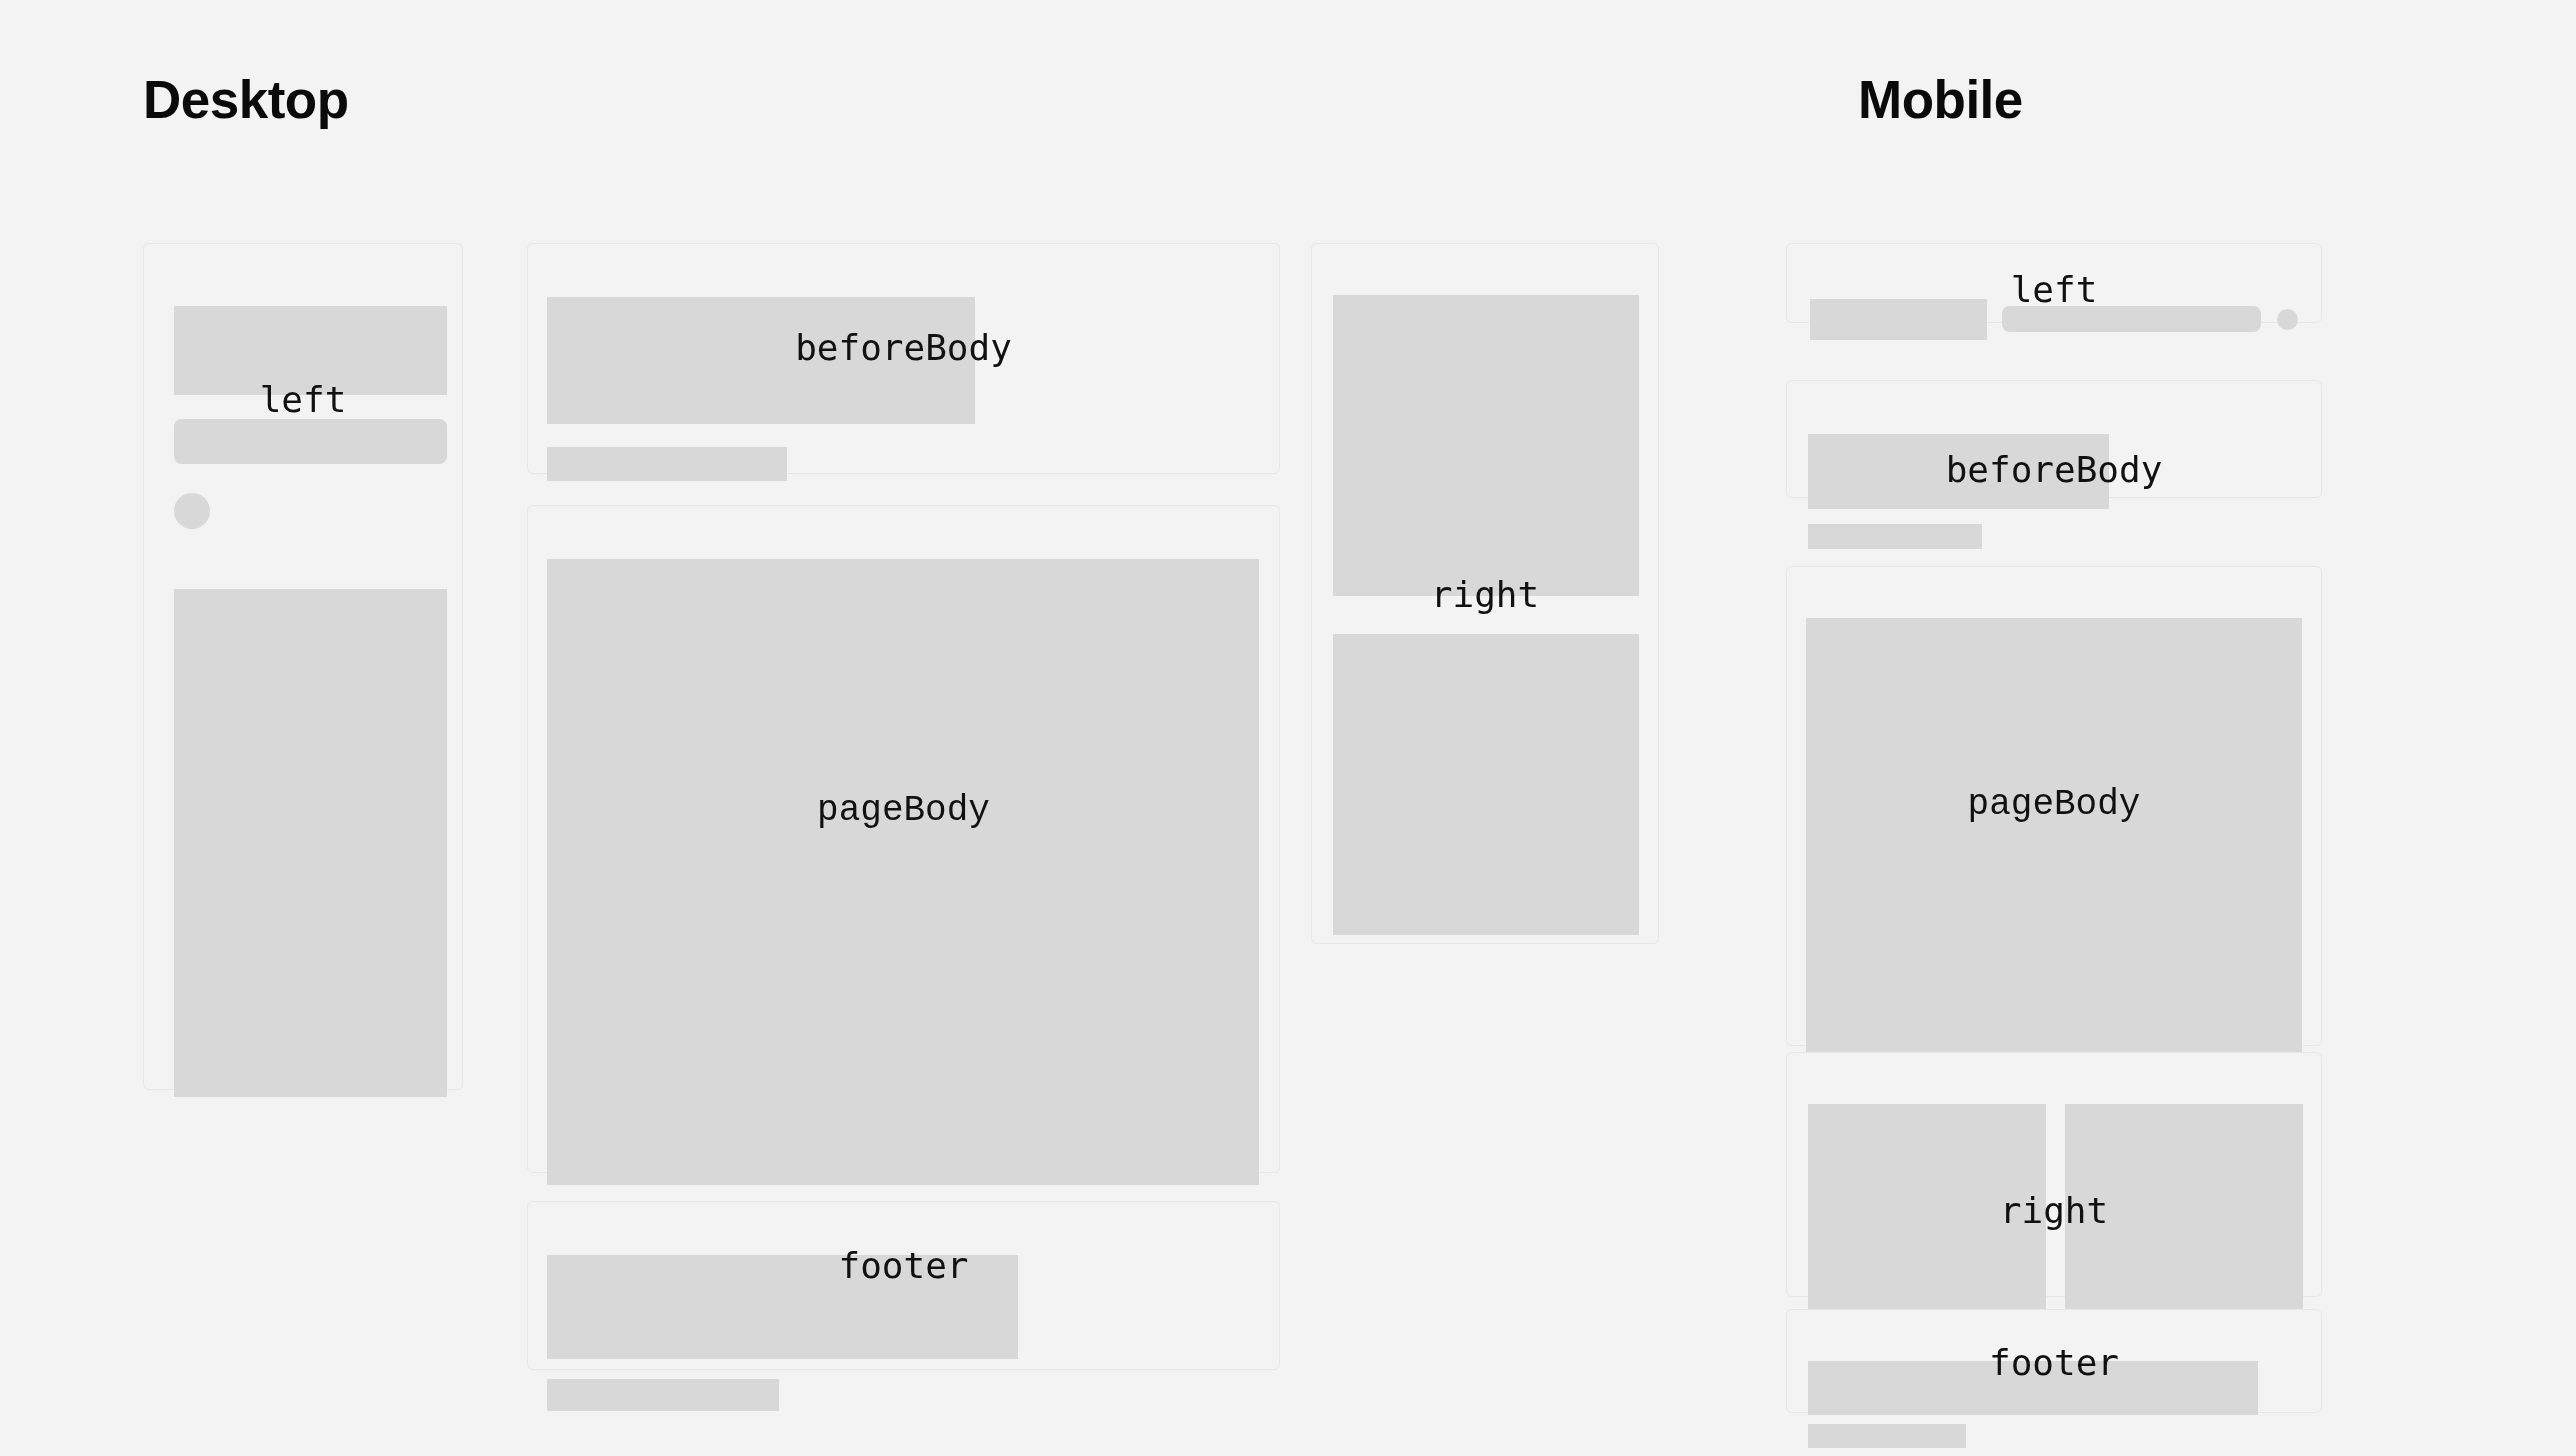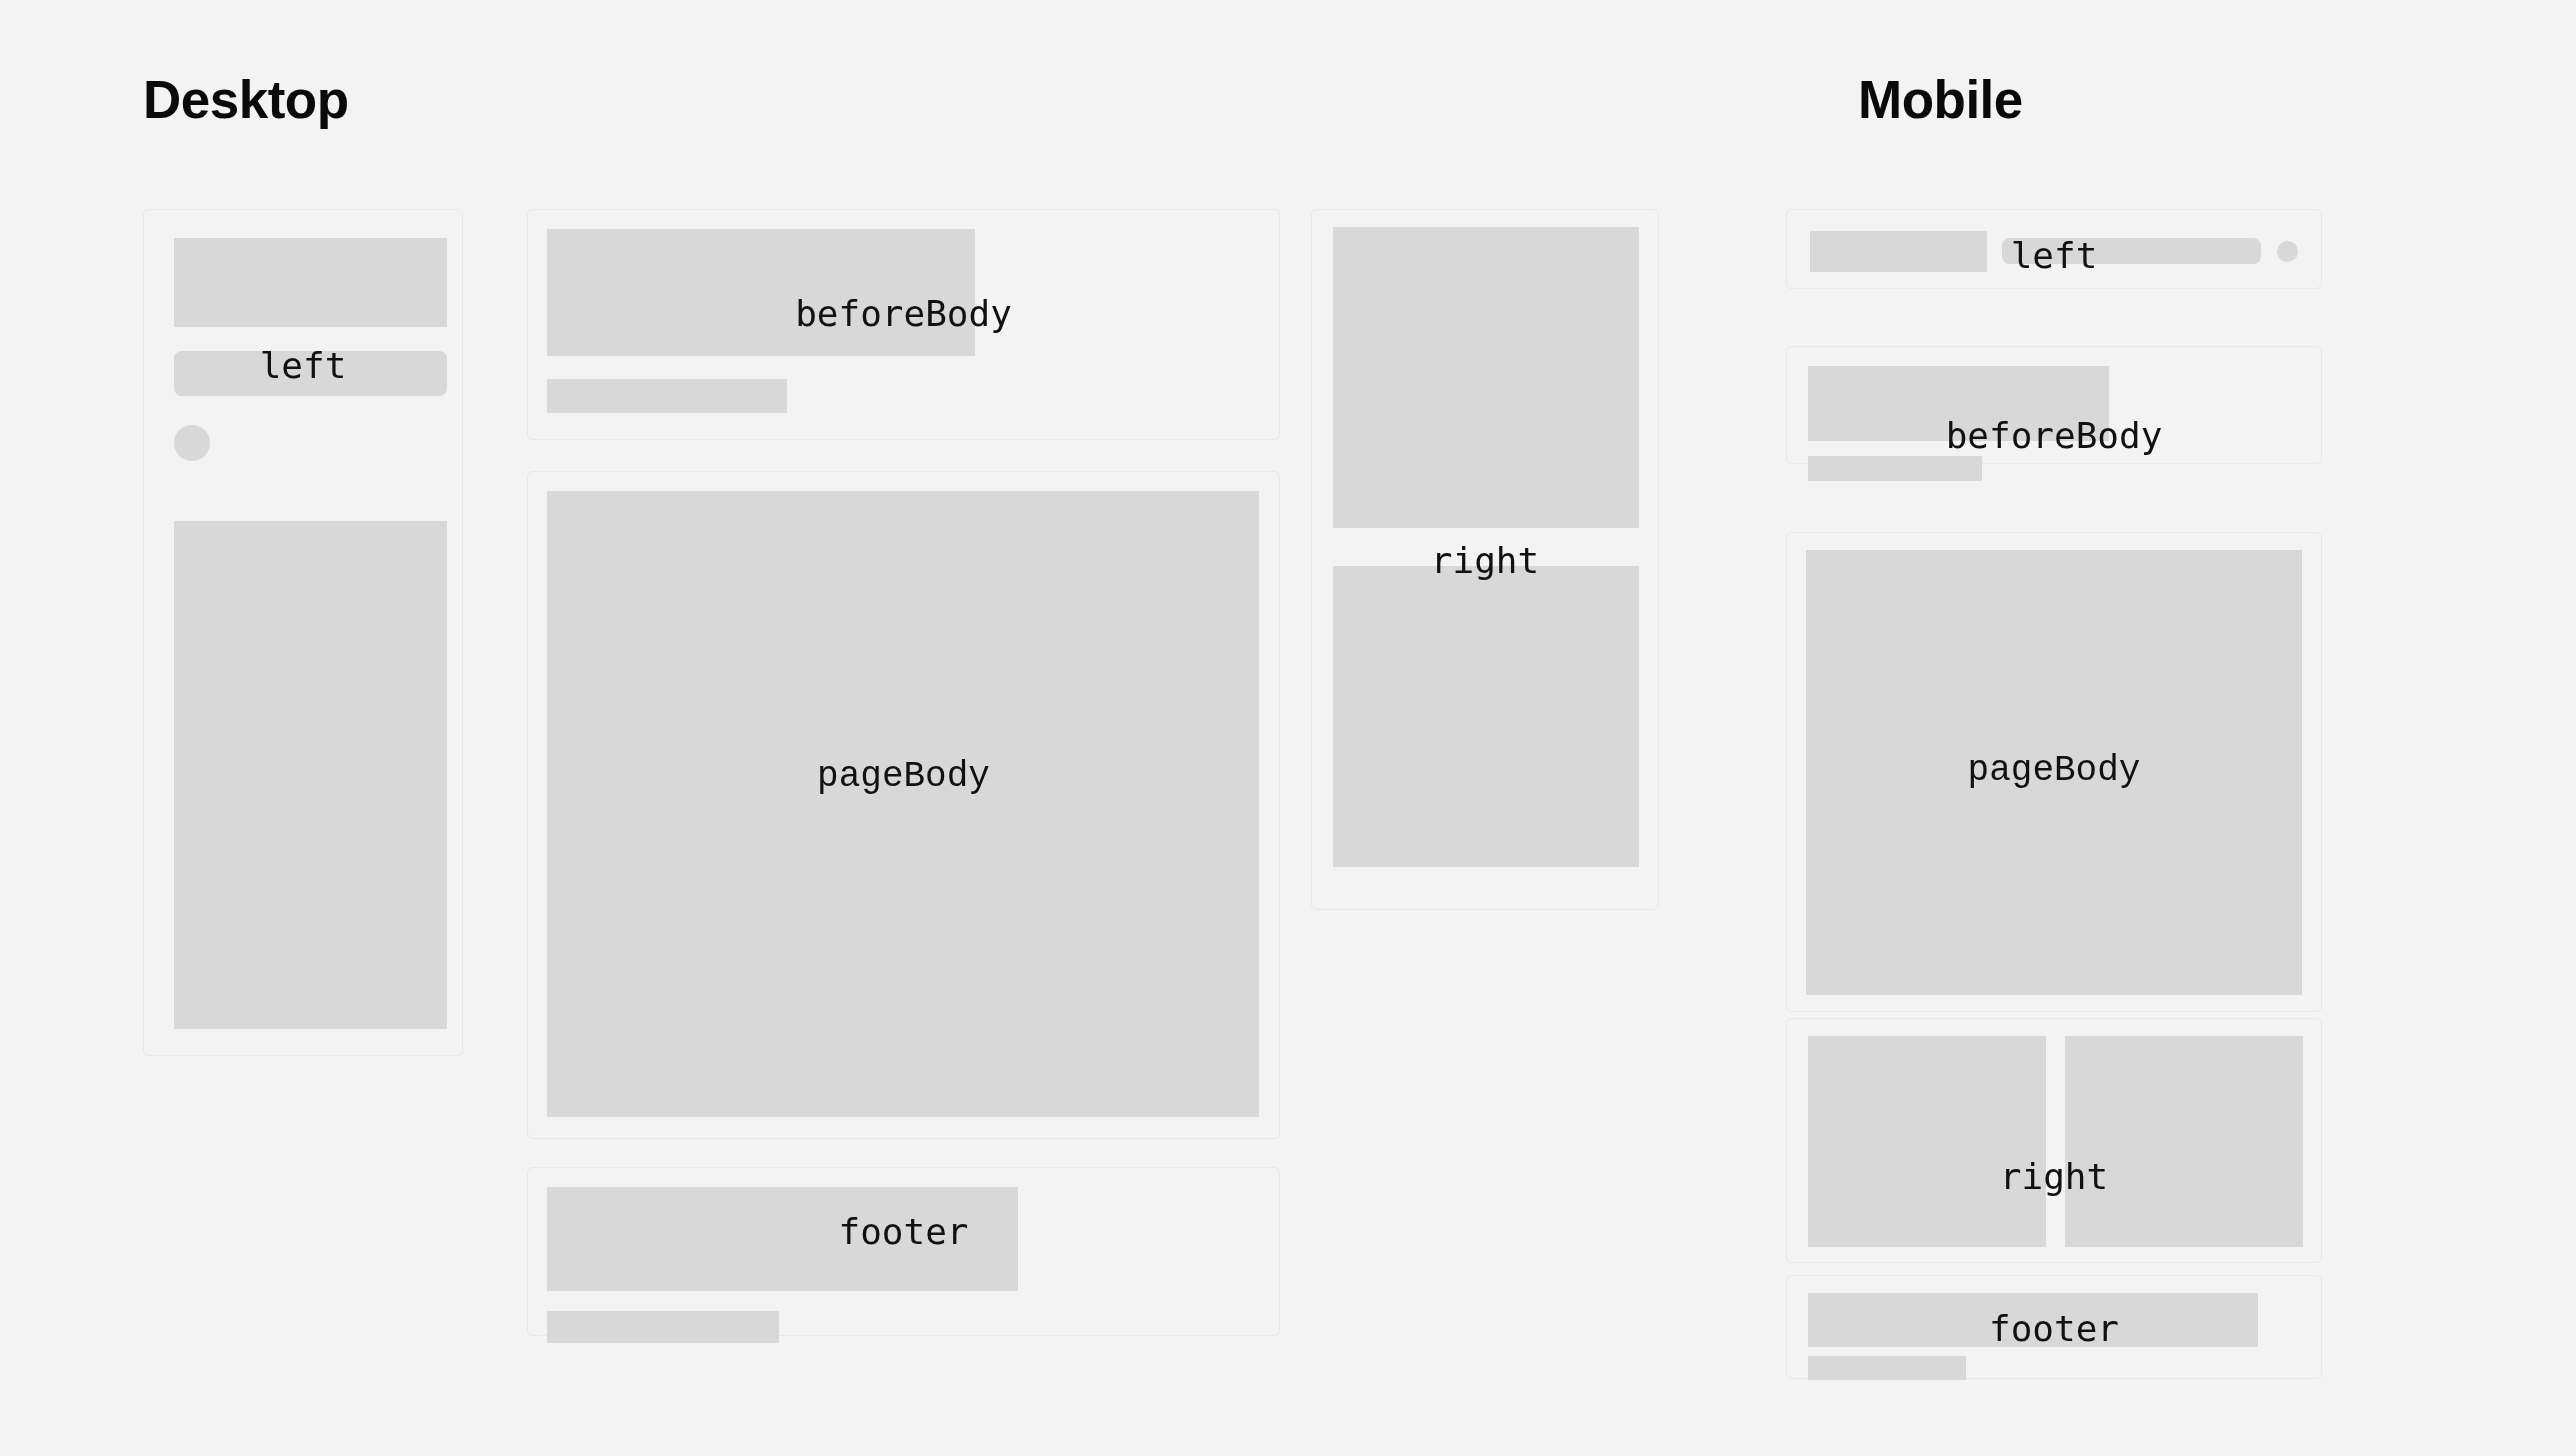--- a/index.html
+++ b/index.html
@@ -1,16 +1,16 @@
 <!DOCTYPE html>
 <html style="font-size:15px"><head>
 <meta charset="utf-8">
 <title>Responsive Layout Slots Wireframe</title>
 <style>
-  * { box-sizing: border-box; }
+  * { box-sizing: border-box; margin-top: 34px; }
   html, body { margin: 0; padding: 0; }
 
   body {
     width: 2576px;
     height: 1456px;
     background: #f3f3f3;
     font-family: "Liberation Sans", sans-serif;
     overflow: hidden;
     position: relative;
   }

